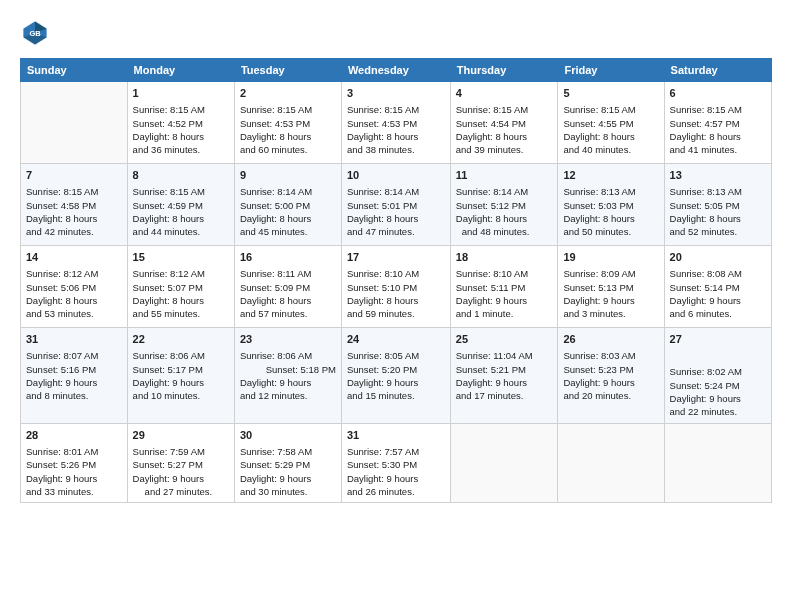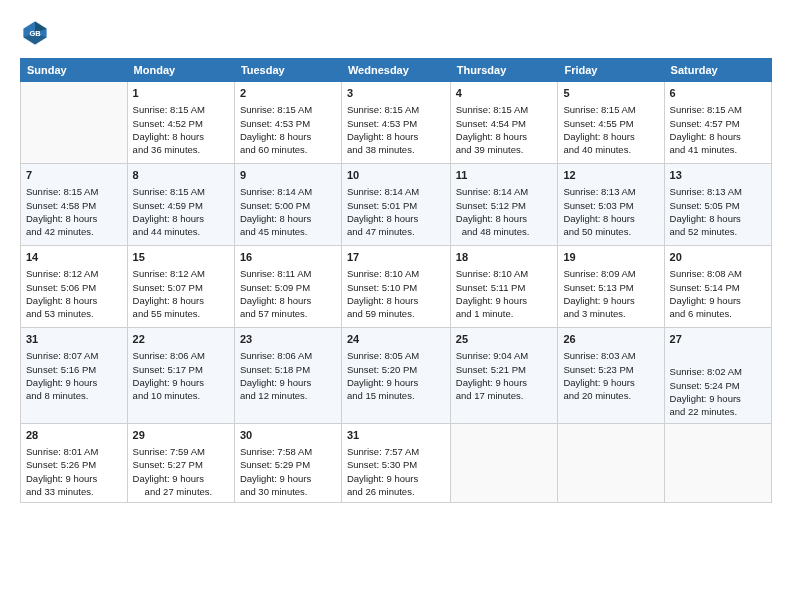--- a/index.html
+++ b/index.html
@@ -285,34 +285,34 @@
           <td>
             <span class="day-number">22</span>
             <span style="display: block;">Sunrise: 8:06 AM</span>
             <span style="display: block;">Sunset: 5:17 PM</span>
             <span style="display: block;">Daylight: 9 hours</span>
             <span style="display: block;">and 10 minutes.</span>
           </td>
           <td>
             <span class="day-number">23</span>
             <span style="display: block;">Sunrise: 8:06 AM</span>
-            <span style="display: block;">Sunset: 5:18 PM</span>
+            <span style="display: block; text-align: right;">Sunset: 5:18 PM</span>
             <span style="display: block;">Daylight: 9 hours</span>
             <span style="display: block;">and 12 minutes.</span>
           </td>
           <td>
             <span class="day-number">24</span>
             <span style="display: block;">Sunrise: 8:05 AM</span>
             <span style="display: block;">Sunset: 5:20 PM</span>
             <span style="display: block;">Daylight: 9 hours</span>
             <span style="display: block;">and 15 minutes.</span>
           </td>
           <td>
             <span class="day-number">25</span>
-            <span style="display: block;">Sunrise: 9:04 AM</span>
+            <span style="display: block;">Sunrise: 11:04 AM</span>
             <span style="display: block;">Sunset: 5:21 PM</span>
             <span style="display: block;">Daylight: 9 hours</span>
             <span style="display: block;">and 17 minutes.</span>
           </td>
           <td>
             <span class="day-number">26</span>
             <span style="display: block;">Sunrise: 8:03 AM</span>
             <span style="display: block;">Sunset: 5:23 PM</span>
             <span style="display: block;">Daylight: 9 hours</span>
             <span style="display: block;">and 20 minutes.</span>

